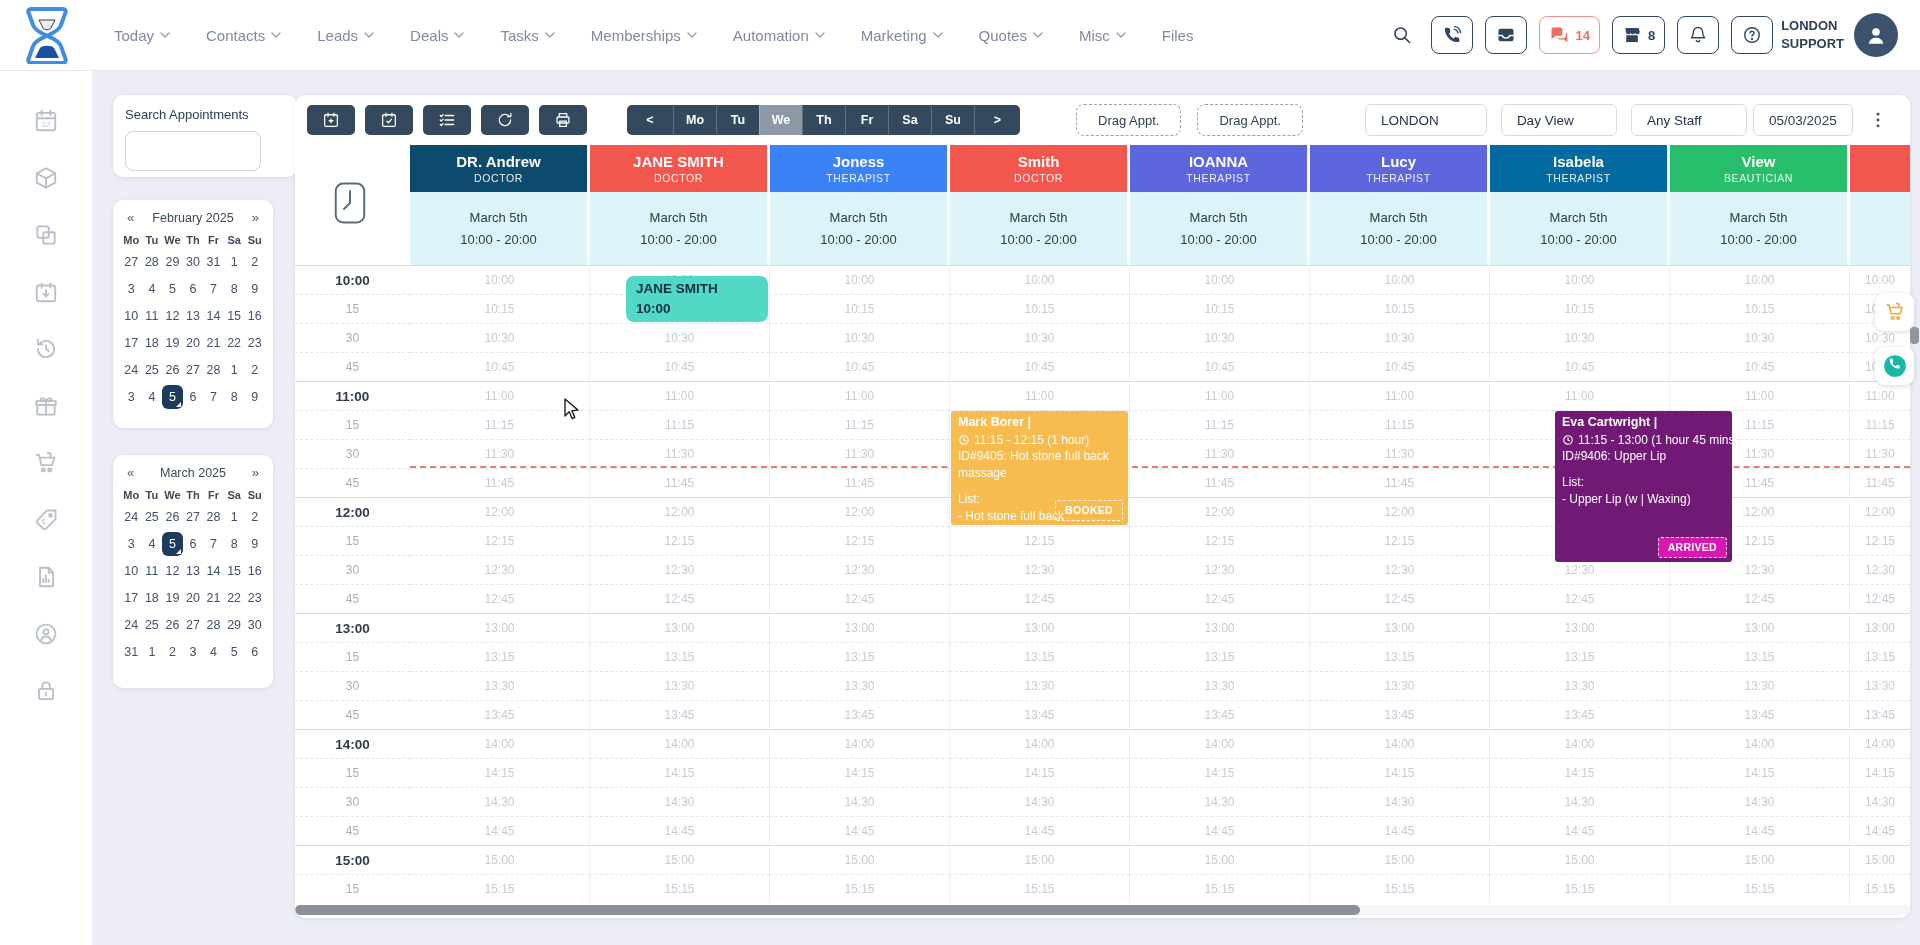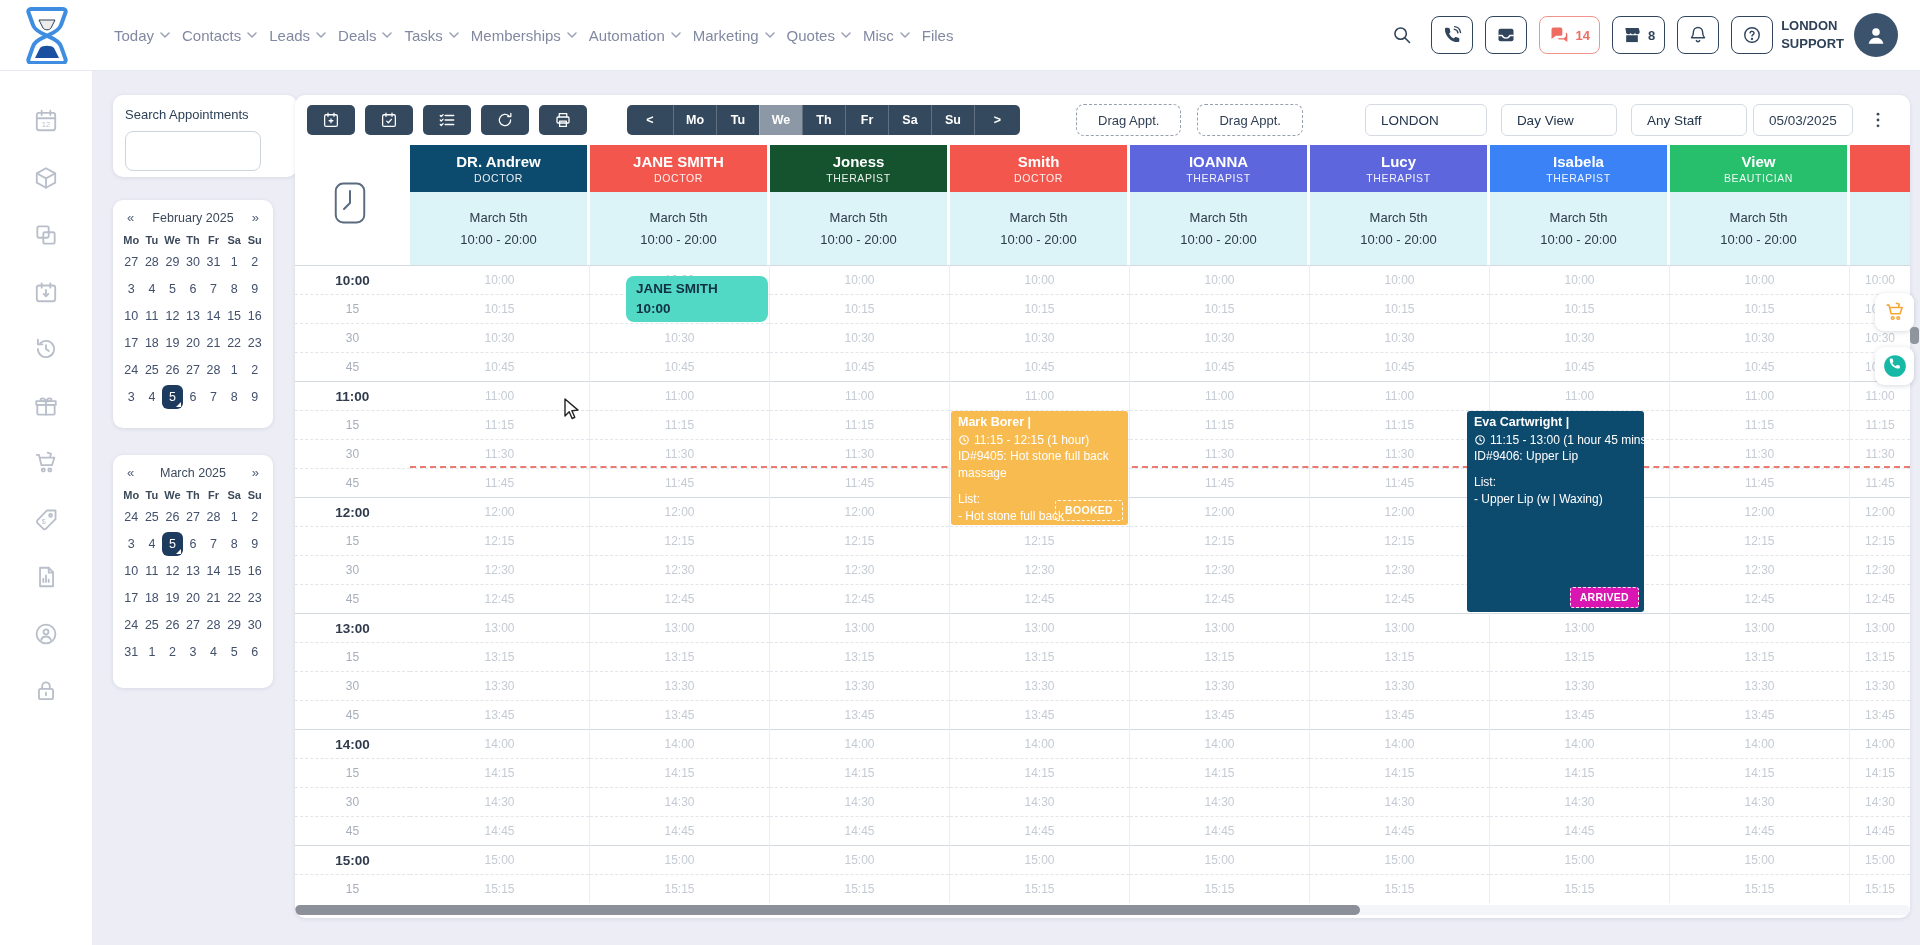--- a/index.html
+++ b/index.html
@@ -2,21 +2,21 @@
 <html><head>
 <meta charset="utf-8">
 <style>
   *{margin:0;padding:0;box-sizing:border-box;font-family:"Liberation Sans",sans-serif;}
   html,body{width:1920px;height:945px;overflow:hidden;}
   body{background:#ecedf5;position:relative;}
 
   
   .topbar{position:absolute;top:0;left:0;right:0;height:70px;background:#fff;display:flex;align-items:center;padding:0 22px;z-index:20;box-shadow:0 1px 0 #e8eaf2;}
   .logo{width:50px;height:58px;flex:0 0 auto;}
-  .nav{display:flex;gap:12px;margin-left:42px;align-items:center;}
+  .nav{display:flex;gap:36px;margin-left:42px;align-items:center;}
   .nav-item{color:#8189a2;font-size:15px;display:flex;gap:6px;align-items:center;cursor:pointer;white-space:nowrap;}
   .chev{width:10px;height:6px;}
   .actions{margin-left:auto;display:flex;align-items:center;gap:12px;}
   .hsearch{width:22px;height:22px;color:#2e4157;margin-right:6px;}
   .abox{height:38px;min-width:42px;border:1.2px solid #31455d;border-radius:8px;display:flex;align-items:center;justify-content:center;color:#31455d;padding:0 9px;gap:6px;background:#fff;cursor:pointer;}
   .abox .icn{width:20px;height:20px;display:block;}
   .abox.chatbox{border-color:#f0958d;color:#ee6c62;}
   .bnum{font-size:13px;font-weight:700;}
   .userblock{display:flex;align-items:center;gap:10px;margin-left:8px;}
   .user-name{font-size:13px;font-weight:700;color:#2e4157;line-height:1.4;}
@@ -636,21 +636,21 @@
        <div class="hname" style="background:#F2564C">
          <span class="nm">JANE SMITH</span>
          <span class="rl">DOCTOR</span>
        </div>
        <div class="hinfo">
          <span>March 5th</span>
          <span>10:00 - 20:00</span>
        </div>
      </div>
       <div class="hcol">
-       <div class="hname" style="background:#14532d">
+       <div class="hname" style="background:#3b82f6">
          <span class="nm">Joness</span>
          <span class="rl">THERAPIST</span>
        </div>
        <div class="hinfo">
          <span>March 5th</span>
          <span>10:00 - 20:00</span>
        </div>
      </div>
       <div class="hcol">
        <div class="hname" style="background:#F2564C">
@@ -676,21 +676,21 @@
        <div class="hname" style="background:#5D66DD">
          <span class="nm">Lucy</span>
          <span class="rl">THERAPIST</span>
        </div>
        <div class="hinfo">
          <span>March 5th</span>
          <span>10:00 - 20:00</span>
        </div>
      </div>
       <div class="hcol">
-       <div class="hname" style="background:#3b82f6">
+       <div class="hname" style="background:#0369a1">
          <span class="nm">Isabela</span>
          <span class="rl">THERAPIST</span>
        </div>
        <div class="hinfo">
          <span>March 5th</span>
          <span>10:00 - 20:00</span>
        </div>
      </div>
       <div class="hcol">
        <div class="hname" style="background:#27BE6C">
@@ -1410,21 +1410,21 @@
             </svg>
           </span>
           <span>11:15 - 12:15 (1 hour)</span>
         </div>
          <div>ID#9405: Hot stone full back massage</div>
          <div class="gap"></div>
          <div>List:</div>
          <div>- Hot stone full back</div>
          <div class="status" style="">BOOKED</div>
        </div>
-      <div class="appt" style="left:1172px;top:146px;width:177px;height:201px;background:#0c4a6e">
+      <div class="appt" style="left:1260px;top:146px;width:177px;height:151px;background:#701a75">
          <div class="t">Eva Cartwright |</div>
          <div class="tm">
           <span class="icn">
             <svg viewBox="0 0 24 24">
               <circle cx="12" cy="12" r="8.5" stroke-width="2.2"></circle>
               <path d="M12 7.5V12l3 2" stroke-width="2.2"></path>
             </svg>
           </span>
           <span>11:15 - 13:00 (1 hour 45 mins)</span>
         </div>

